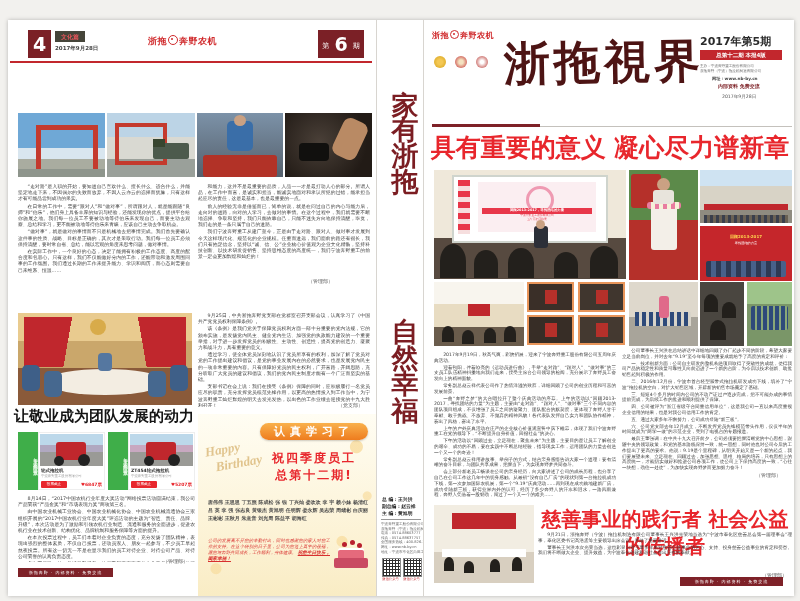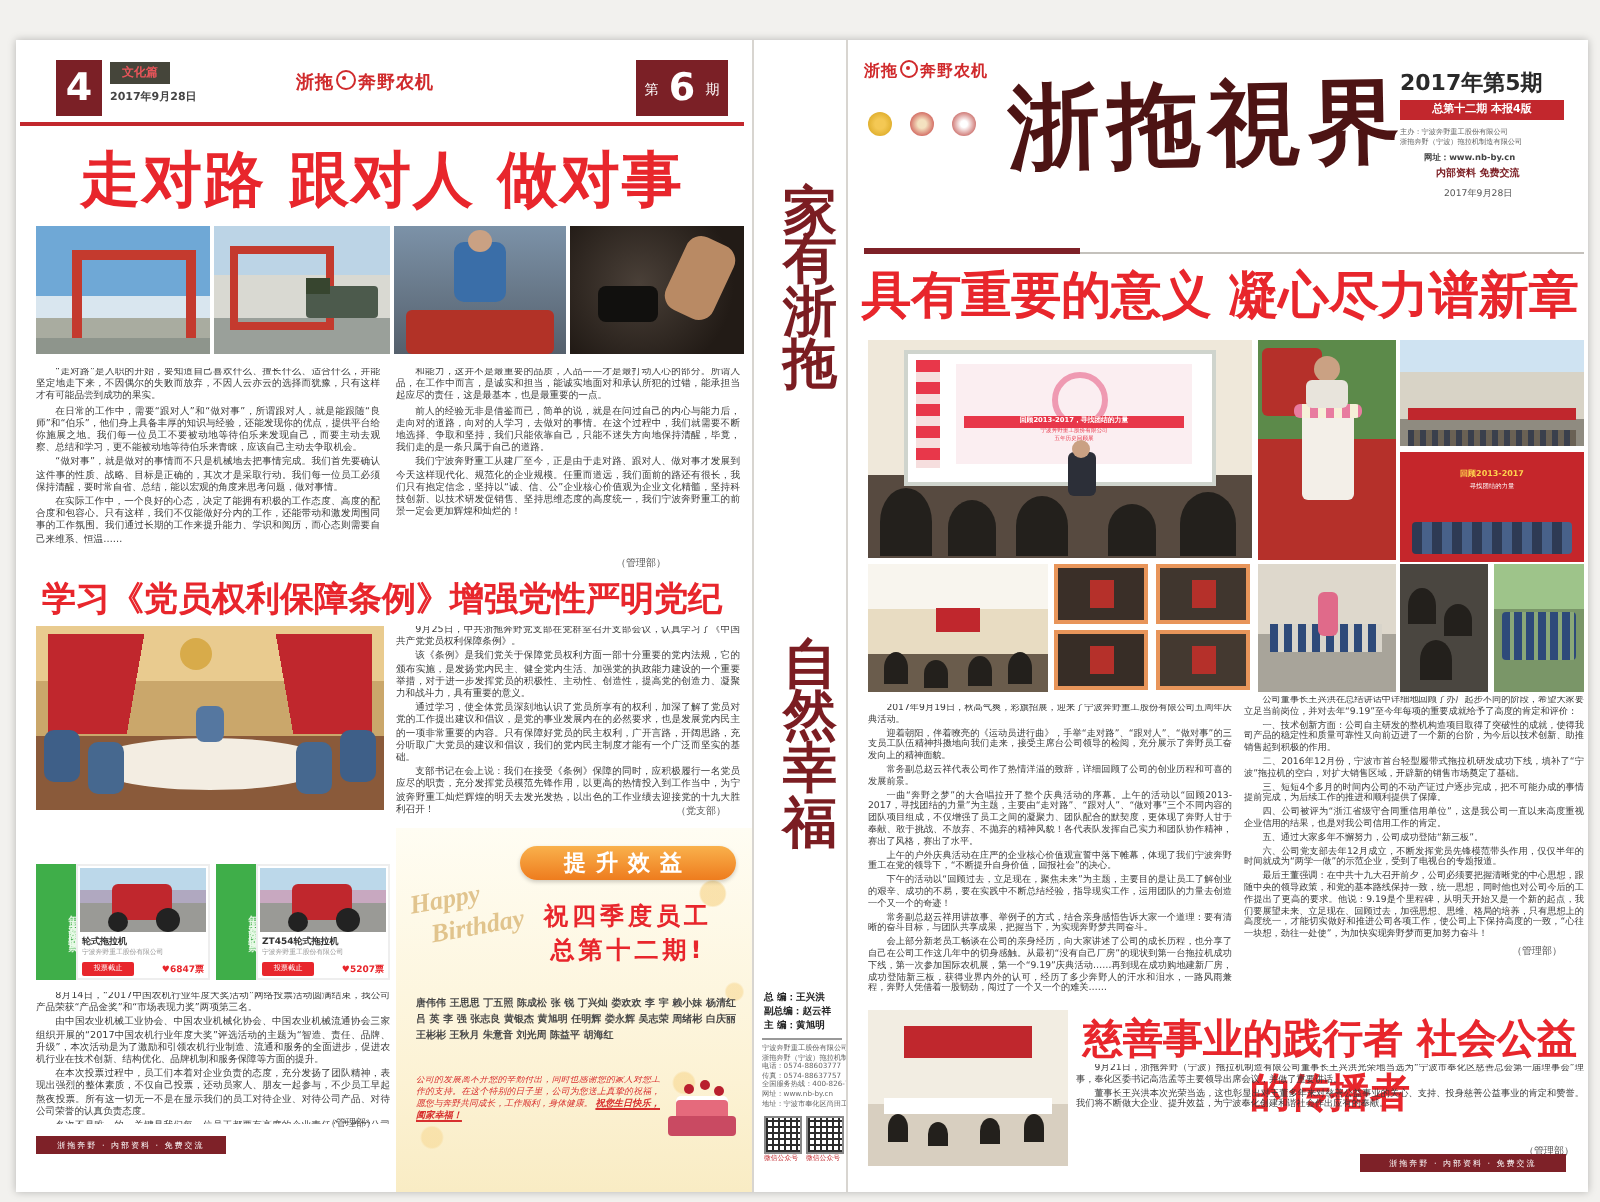--- a/index.html
+++ b/index.html
@@ -90,21 +90,20 @@
       <span>浙拖</span><span class="gear"></span><span>奔野农机</span>
     </div>
 
     <div class="abs maroon" style="left:310px;top:10px;width:46px;height:28px;text-align:center;line-height:28px;">
       <span style="font-size:7px;vertical-align:3px;">第</span>
       <span style="font-size:19px;font-weight:bold;">6</span>
       <span style="font-size:7px;vertical-align:3px;">期</span>
     </div>
     <div class="abs rule" style="left:2px;top:41px;width:362px;height:2px;"></div>
 
-    <div class="abs red-head" style="left:2px;top:50px;width:362px;font-size:30px;">走对路  跟对人  做对事</div>
 
     <div class="ph" style="left:10px;top:93px;width:87px;height:64px;background:linear-gradient(180deg,#6fa8d6 0 55%,#d9e6ef 55% 72%,#a9aca0 72%);">
       <div style="left:18px;top:12px;width:52px;height:40px;border:5px solid #c43a2e;"></div>
       <div style="left:0;bottom:0;width:100%;height:8px;background:#8e958c;"></div>
     </div>
     <div class="ph" style="left:99px;top:93px;width:88px;height:64px;background:linear-gradient(180deg,#bcd4e6 0 38%,#d9d9d2 38% 72%,#9aa09a 72%);">
       <div style="left:8px;top:10px;width:44px;height:34px;border:4px solid #c43a2e;"></div>
       <div style="left:46px;top:30px;width:36px;height:16px;background:#4c5a4c;border-radius:2px;"></div>
       <div style="left:46px;top:26px;width:12px;height:8px;background:#37452f;"></div>
     </div>
@@ -124,21 +123,20 @@
         <p>“做对事”，就是做对的事情而不只是机械地去把事情完成。我们首先要确认这件事的性质、战略、目标是正确的，其次才是采取行动。我们每一位员工必须保持清醒，要时常自省、总结，能以宏观的角度来思考问题，做对事情。</p>
         <p>在实际工作中，一个良好的心态，决定了能拥有积极的工作态度、高度的配合度和包容心。只有这样，我们不仅能做好分内的工作，还能带动和激发周围同事的工作氛围。我们通过长期的工作来提升能力、学识和阅历，而心态则需要自己来维系、恒温……</p>
       </div>
     <div class="abs tcol f48" style="left:190px;top:164px;width:172px;height:100px;">
         <p>和能力，这并不是最重要的品质，人品——才是最打动人心的部分。所谓人品，在工作中而言，是诚实和担当，能诚实地面对和承认所犯的过错，能承担当起应尽的责任，这是最基本，也是最重要的一点。</p>
         <p>前人的经验无非是借鉴而已，简单的说，就是在问过自己的内心与能力后，走向对的道路，向对的人学习，去做对的事情。在这个过程中，我们就需要不断地选择、争取和坚持，我们只能依靠自己，只能不迷失方向地保持清醒，毕竟，我们走的是一条只属于自己的道路。</p>
         <p>我们宁波奔野重工从建厂至今，正是由于走对路、跟对人、做对事才发展到今天这样现代化、规范化的企业规模。任重而道远，我们面前的路还有很长，我们只有抱定信念，坚持以“诚、信、公”企业核心价值观为企业文化精髓，坚持科技创新、以技术研发促销售、坚持思维态度的高度统一，我们宁波奔野重工的前景一定会更加辉煌和灿烂的！</p>
       </div>
     <div class="byline" style="left:300px;top:258px;">（管理部）</div>
 
-    <div class="abs red-head" style="left:2px;top:268px;width:362px;font-size:17px;letter-spacing:0;">学习《党员权利保障条例》增强党性严明党纪</div>
 
     <div class="ph" style="left:10px;top:293px;width:174px;height:92px;background:linear-gradient(180deg,#e9cb8f 0 30%,#caa76b 30% 60%,#8a5a3a 60%);">
       <div style="left:72px;top:6px;width:16px;height:16px;border-radius:50%;background:#d8ab4a;"></div>
       <div style="left:6px;top:4px;width:60px;height:50px;background:linear-gradient(100deg,#c0272d 70%,transparent 70%);"></div>
       <div style="left:108px;top:4px;width:60px;height:50px;background:linear-gradient(260deg,#c0272d 70%,transparent 70%);"></div>
       <div style="left:32px;top:56px;width:110px;height:26px;background:#f3ede2;border-radius:50%/40%;"></div>
       <div style="left:4px;top:52px;width:18px;height:26px;background:#3e5f88;border-radius:5px;"></div>
       <div style="left:26px;top:58px;width:18px;height:26px;background:#46688f;border-radius:5px;"></div>
       <div style="left:130px;top:58px;width:18px;height:26px;background:#46688f;border-radius:5px;"></div>
       <div style="left:152px;top:52px;width:18px;height:26px;background:#3e5f88;border-radius:5px;"></div>
@@ -146,20 +144,21 @@
     </div>
 
     <div class="abs tcol f48" style="left:190px;top:293px;width:172px;height:94px;">
         <p>9月25日，中共浙拖奔野党支部在党群室召开支部会议，认真学习了《中国共产党党员权利保障条例》。</p>
         <p>该《条例》是我们党关于保障党员权利方面一部十分重要的党内法规，它的颁布实施，是发扬党内民主、健全党内生活、加强党的执政能力建设的一个重要举措，对于进一步发挥党员的积极性、主动性、创造性，提高党的创造力、凝聚力和战斗力，具有重要的意义。</p>
         <p>通过学习，使全体党员深刻地认识了党员所享有的权利，加深了解了党员对党的工作提出建议和倡议，是党的事业发展内在的必然要求，也是发展党内民主的一项非常重要的内容。只有保障好党员的民主权利，广开言路，开阔思路，充分听取广大党员的建议和倡议，我们的党内民主制度才能有一个广泛而坚实的基础。</p>
         <p>支部书记在会上说：我们在接受《条例》保障的同时，应积极履行一名党员应尽的职责，充分发挥党员模范先锋作用，以更高的热情投入到工作当中，为宁波奔野重工灿烂辉煌的明天去发光发热，以出色的工作业绩去迎接党的十九大胜利召开！</p>
       </div>
     <div class="byline" style="left:330px;top:382px;">（党支部）</div>
 
+    <div class="abs black-head" style="left:2px;top:387px;width:188px;font-size:15px;">让敬业成为团队发展的动力</div>
 
     <div class="abs vbanner" style="left:10px;top:412px;width:20px;height:58px;box-sizing:border-box;">年度大奖网络投票</div>
     <div class="abs vcard" style="left:30px;top:412px;width:67px;height:58px;box-sizing:border-box;">
       <div class="ph" style="left:1px;top:1px;width:63px;height:32px;background:linear-gradient(180deg,#bcd8ea 0 35%,#b0a8c0 35% 55%,#9a9a96 55%);">
         <div style="left:16px;top:8px;width:30px;height:18px;background:#c0272d;border-radius:3px;"></div>
         <div style="left:14px;top:22px;width:10px;height:10px;background:#222;border-radius:50%;"></div>
         <div style="left:38px;top:20px;width:12px;height:12px;background:#222;border-radius:50%;"></div>
       </div>
       <div style="position:absolute;left:2px;top:35px;font-size:4.5px;font-weight:bold;color:#333;">轮式拖拉机</div>
       <div style="position:absolute;left:2px;top:41px;font-size:3.4px;color:#999;">宁波奔野重工股份有限公司</div>
@@ -182,21 +181,21 @@
     <div class="abs tcol f48" style="left:10px;top:476px;width:177px;height:66px;">
         <p>8月14日，“2017中国农机行业年度大奖活动”网络投票活动圆满结束，我公司产品荣获“产品金奖”和“市场表现力奖”两项第三名。</p>
         <p>由中国农业机械工业协会、中国农业机械化协会、中国农业机械流通协会三家组织开展的“2017中国农机行业年度大奖”评选活动的主题为“智造、责任、品牌、升级”，本次活动是为了激励和引领农机行业制造、流通和服务的全面进步，促进农机行业在技术创新、结构优化、品牌机制和服务保障等方面的提升。</p>
         <p>在本次投票过程中，员工们本着对企业负责的态度，充分发扬了团队精神，表现出强烈的整体素质，不仅自己投票，还动员家人、朋友一起参与，不少员工早起熬夜投票。所有这一切无一不是在显示我们的员工对待企业、对待公司产品、对待公司荣誉的认真负责态度。</p>
         <p>名次不是唯一的，关键是我们每一位员工都要有高度的企业责任心去维护公司的利益，把公司当成自己人生的平台，才能全力以赴地去做好各项工作。</p>
       </div>
     <div class="byline" style="left:155px;top:538px;">（管理部）</div>
     <div class="abs footbar" style="left:10px;top:548px;width:95px;height:9px;">浙拖奔野 · 内部资料 · 免费交流</div>
 
     <div class="abs bday" style="left:190px;top:394px;width:180px;height:182px;">
-      <div class="abs bday-banner" style="left:62px;top:9px;width:108px;height:17px;">提升效益</div>
+      <div class="abs bday-banner" style="left:62px;top:9px;width:108px;height:17px;">认真学习了</div>
       <div class="abs script" style="left:8px;top:26px;font-size:13px;transform:rotate(-10deg);">
         <div>Happy</div>
         <div style="margin-left:8px;">Birthday</div>
       </div>
       <div class="abs wish" style="left:60px;top:36px;width:112px;">祝四季度员工</div>
       <div class="abs wish" style="left:60px;top:53px;width:112px;">总第十二期!</div>
       <div class="abs names" style="left:10px;top:84px;width:160px;height:34px;overflow:hidden;">唐伟伟  王思思  丁五照  陈成松  张 锐  丁兴灿  娄欢欢  李 宇  赖小妹  杨清红  吕 英  李 强  张志良  黄银杰  黄旭明  任明辉  娄永辉  吴志荣  周绪彬  白庆丽  王彬彬  王秋月  朱意音  刘光周  陈益平  胡海红</div>
       <div class="abs msg" style="left:10px;top:124px;width:122px;height:42px;overflow:hidden;">
         <span>公司的发展离不开您的辛勤付出，同时也感谢您的家人对您工作的支持。在这个特别的日子里，公司为您送上真挚的祝福，愿您与奔野共同成长，工作顺利，身体健康。</span>
         <span class="msg-end">祝您生日快乐，阖家幸福！</span>

